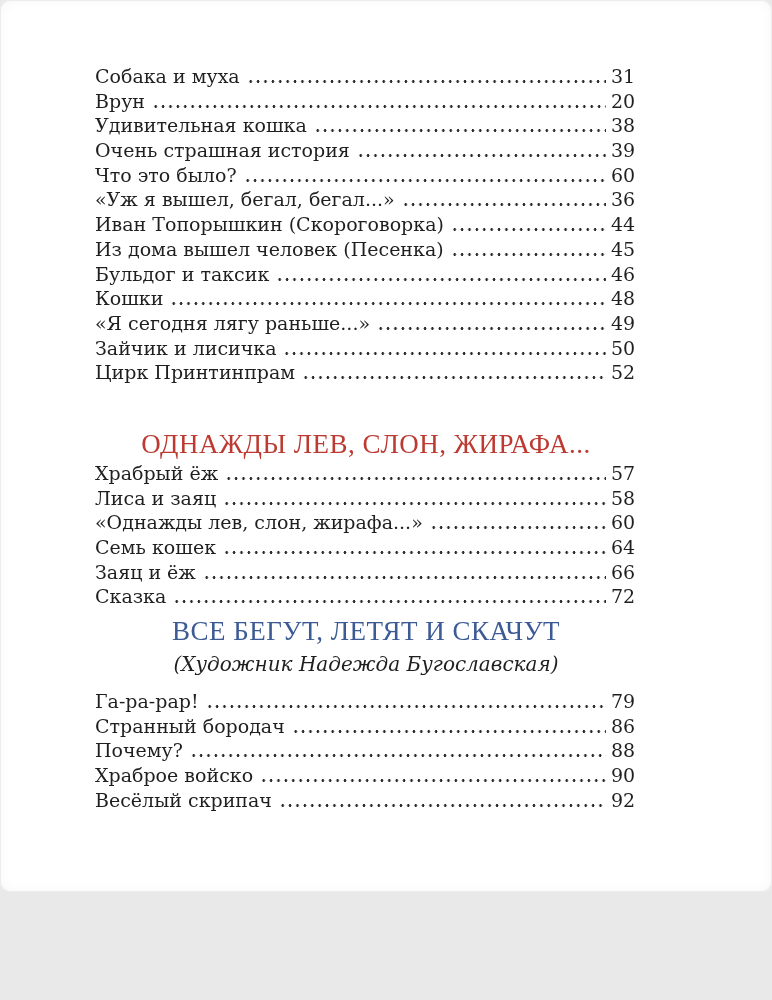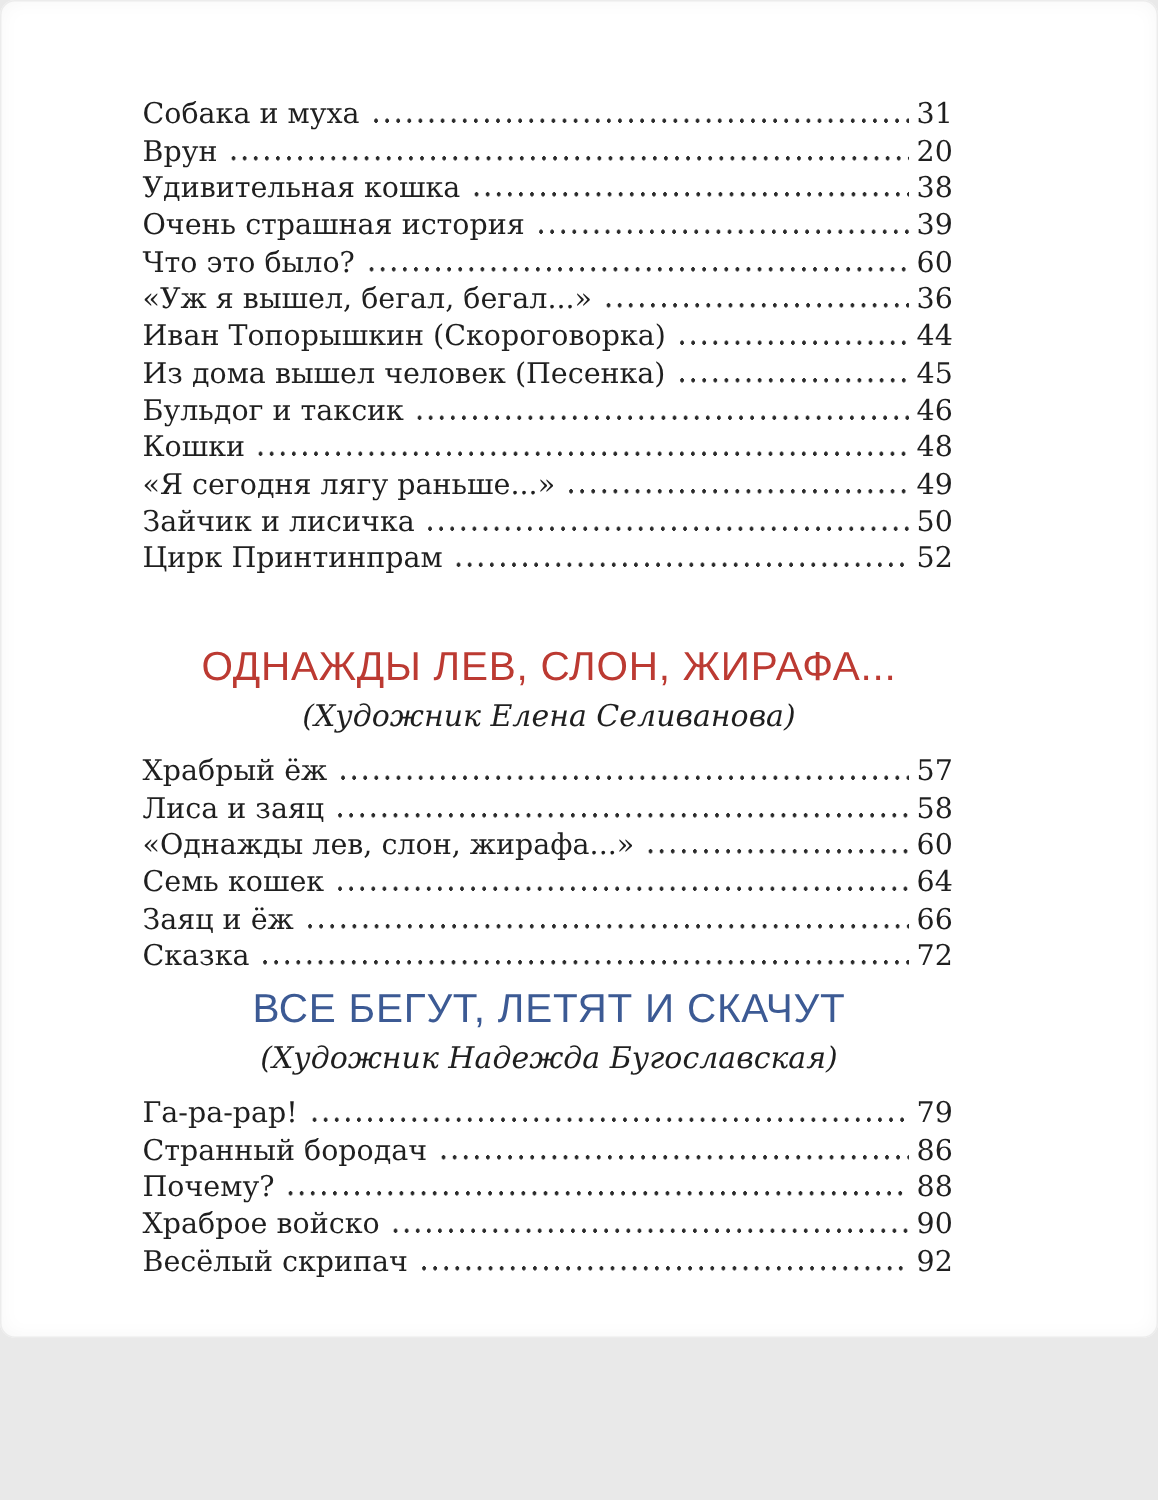--- a/index.html
+++ b/index.html
@@ -15,21 +15,21 @@
     color: #1f1f1f;
   }
   .toc {
     position: absolute;
     left: 95px; top: 64px;
     width: 542px;
   }
   .toc-section { margin: 0; }
   .section-title {
     text-align: center;
-    font-family: Liberation Sans, sans-serif;
+    font-family: Liberation Serif, serif;
     font-size: 27px;
     line-height: 34px;
     letter-spacing: 0.5px;
     font-weight: 500;
     margin: 42px 0 0 0;
   }
   .toc-section:nth-child(3) .section-title { margin-top: 5px; }
   .section-subtitle {
     text-align: center;
     font-style: italic;
@@ -153,21 +153,20 @@
   <div class="toc-row">
     <span class="entry-title">Цирк Принтинпрам</span>
     <span class="dot-leader"></span>
     <span class="entry-page">52</span>
   </div>
 </div>
   </section>
 
   <section class="toc-section">
     <h2 class="section-title" style="color: rgb(188, 58, 50);">ОДНАЖДЫ ЛЕВ, СЛОН, ЖИРАФА...</h2>
-    <p class="section-subtitle">(Художник Елена Селиванова)</p>
     <div class="entry-list">
   <div class="toc-row">
     <span class="entry-title">Храбрый ёж</span>
     <span class="dot-leader"></span>
     <span class="entry-page">57</span>
   </div>
 
   <div class="toc-row">
     <span class="entry-title">Лиса и заяц</span>
     <span class="dot-leader"></span>

